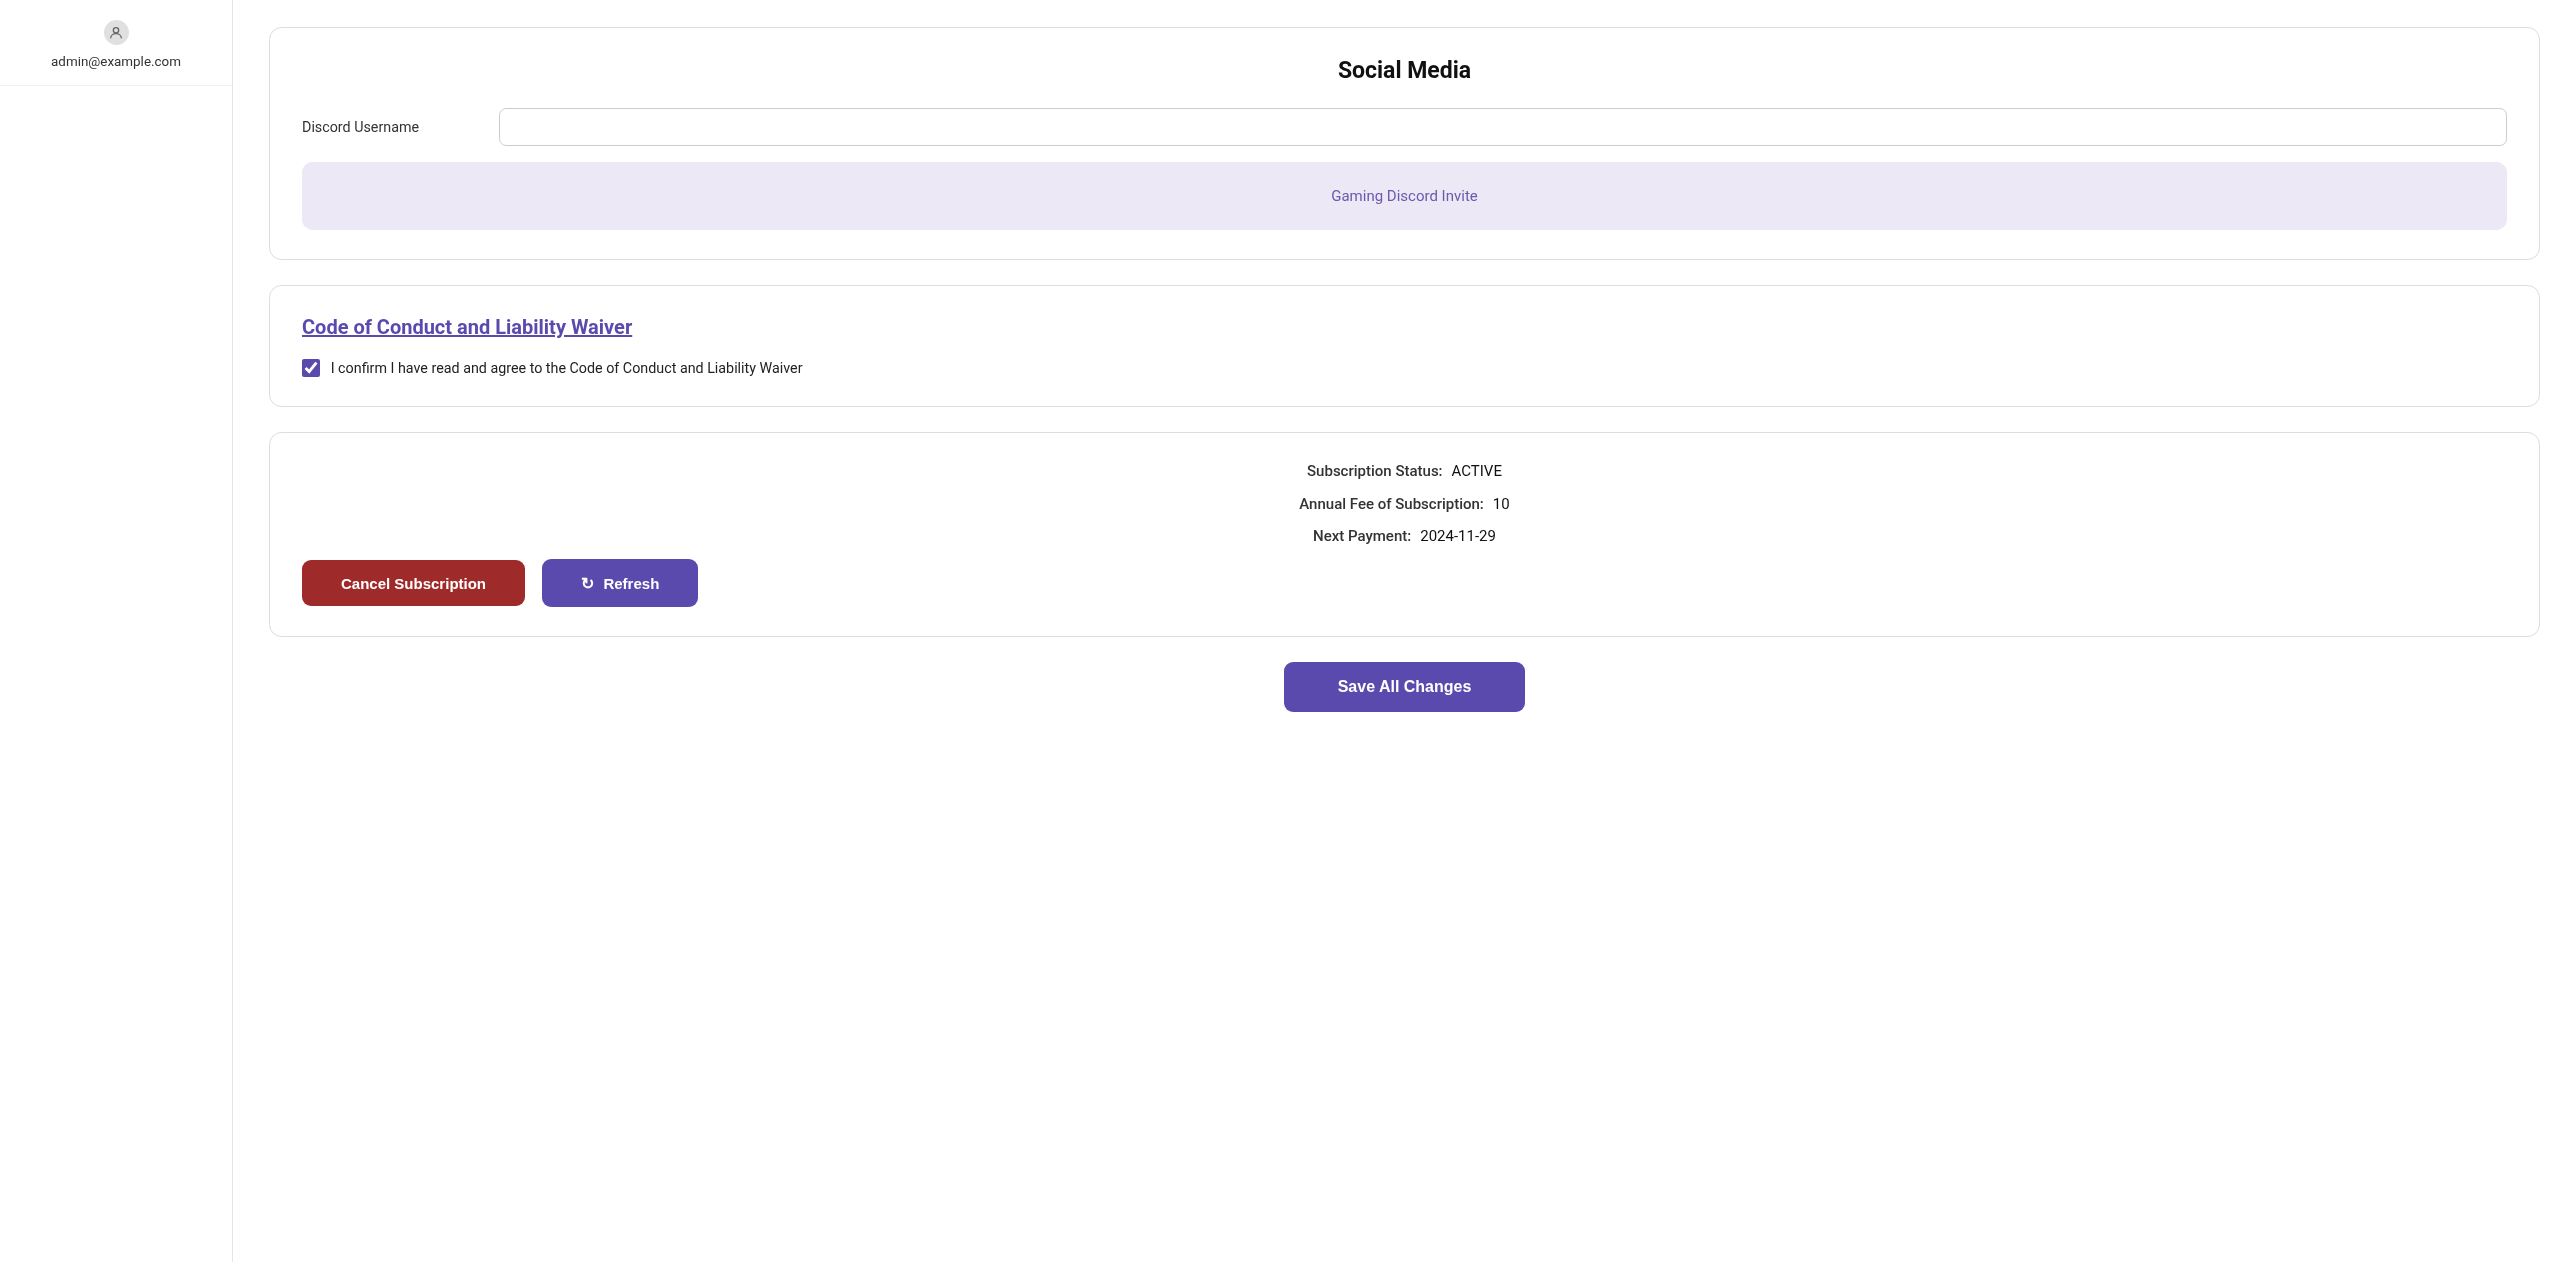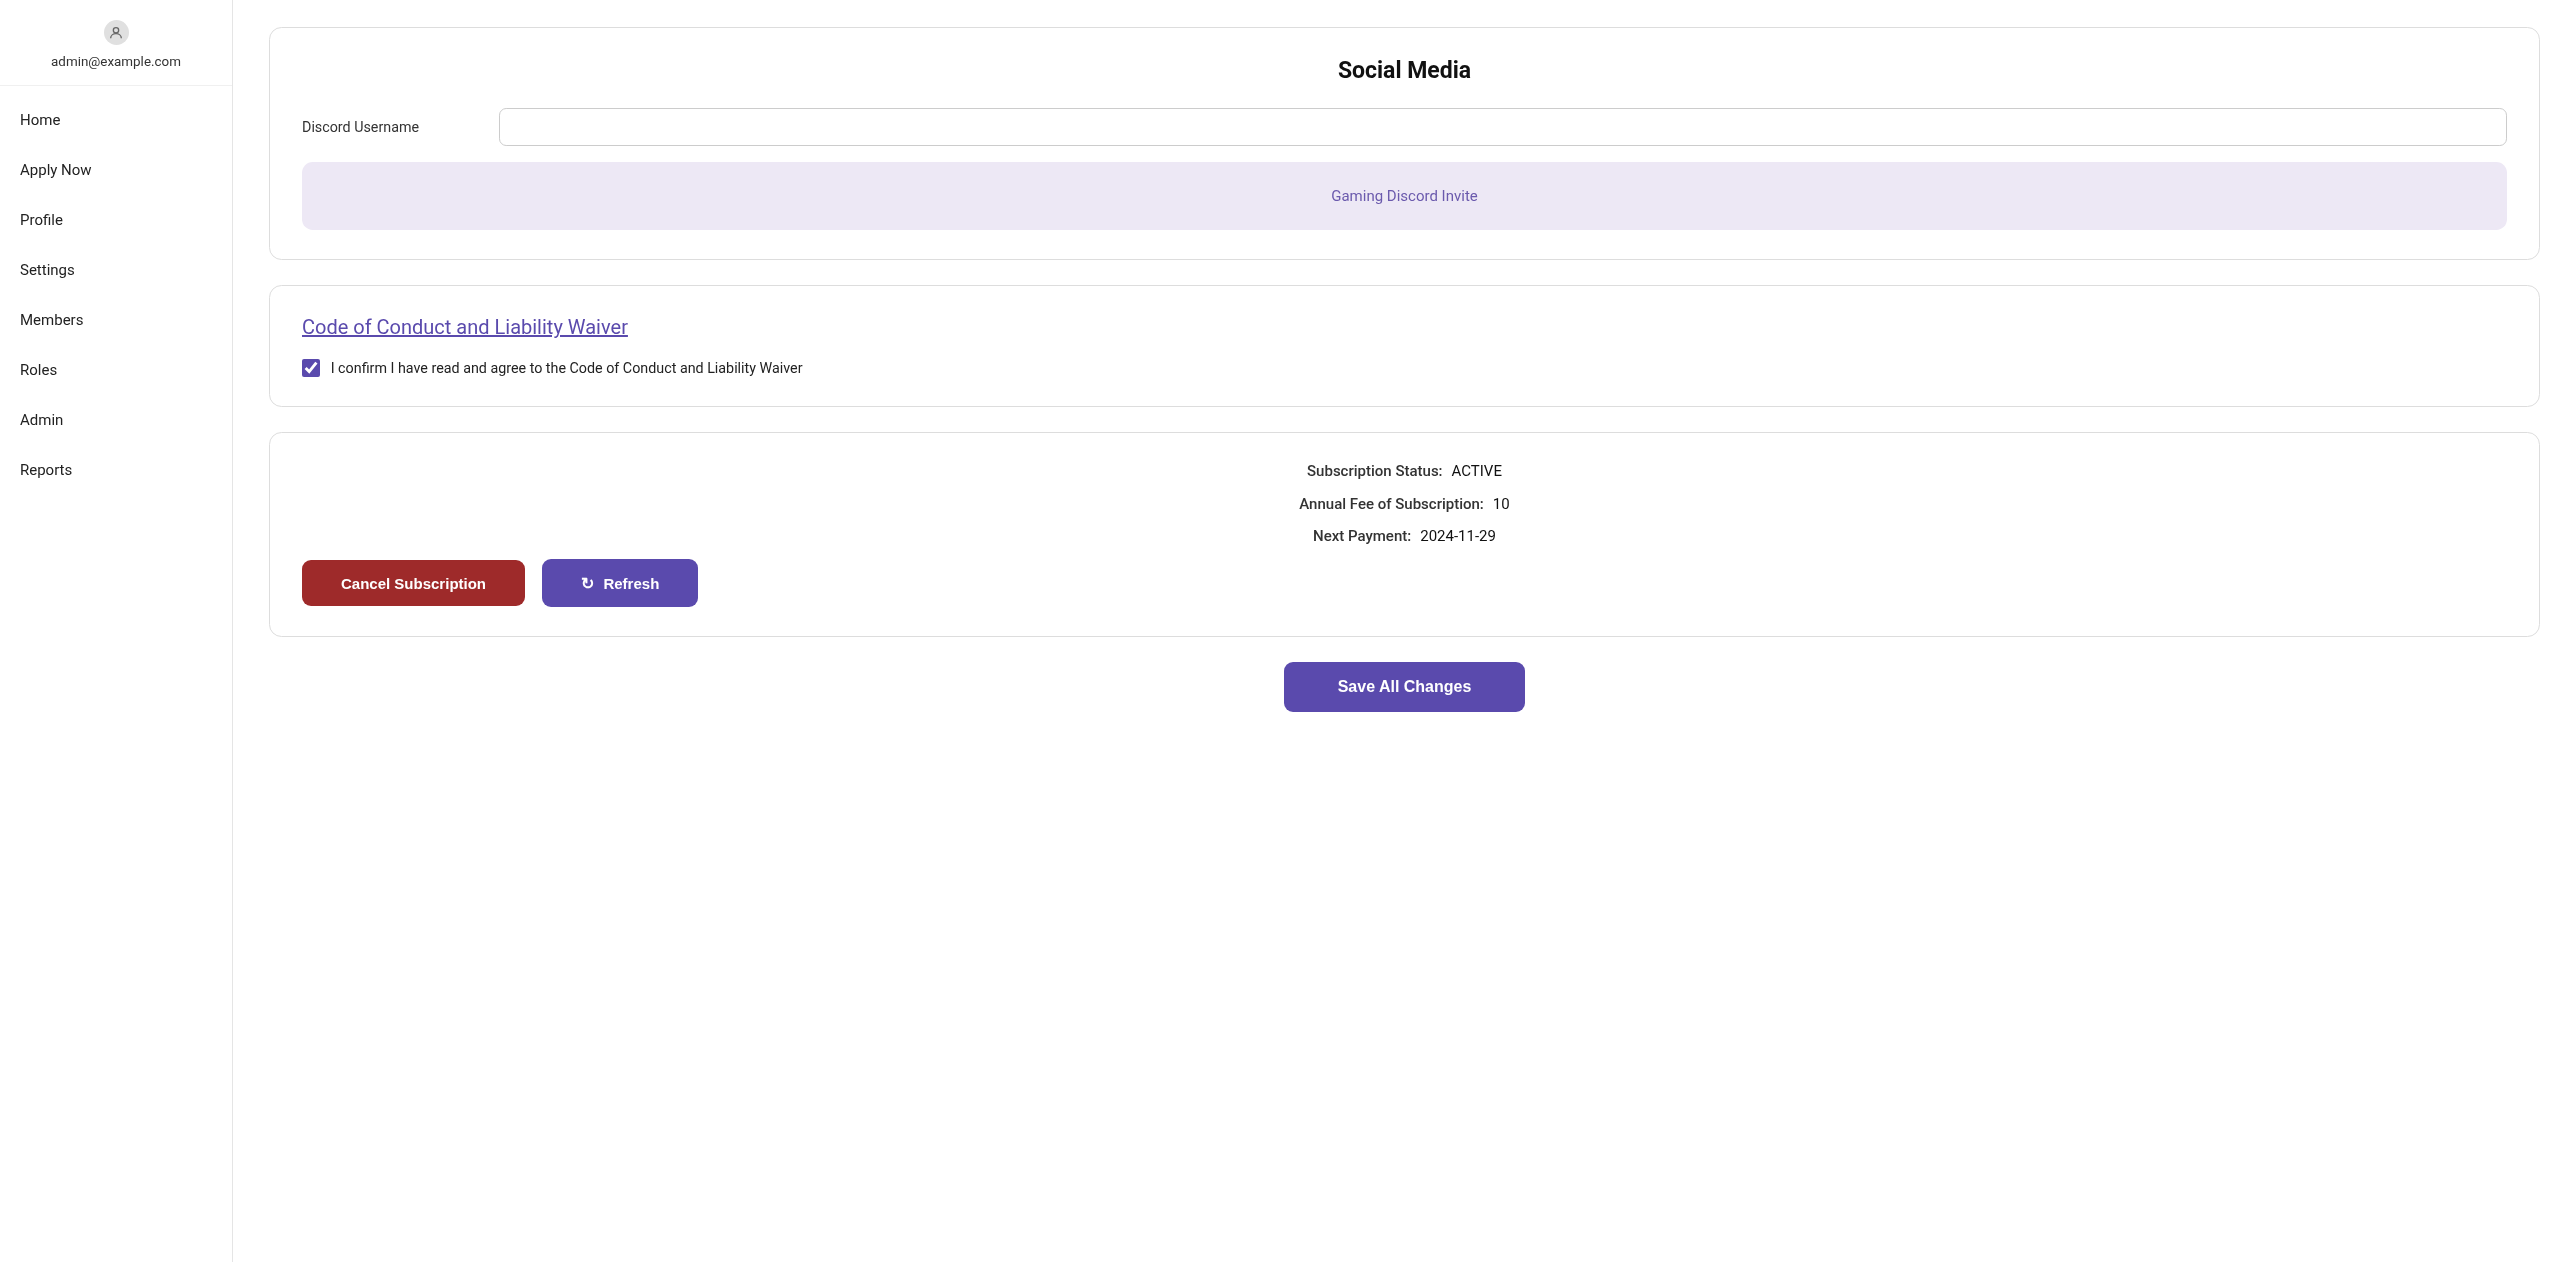--- a/index.html
+++ b/index.html
@@ -112,21 +112,21 @@
       margin-top: 9px;
     }
     .discord-invite-link {
       color: #6b5aad;
       font-size: 15px;
       text-decoration: none;
     }
     
     .conduct-title {
       font-size: 20px;
-      font-weight: 400;
+      font-weight: 700;
       color: #5a4aad;
       text-decoration: underline;
       margin-bottom: 20px;
       display: inline-block;
       cursor: pointer;
     }
     .conduct-checkbox-row {
       display: flex;
       align-items: center;
       gap: 10.7px;
@@ -220,30 +220,20 @@
 <div class="sidebar">
   <div class="sidebar-user">
     <div class="sidebar-user-icon">
       <svg width="16" height="16" viewBox="0 0 24 24" fill="none" stroke="#666" stroke-width="2">
         <circle cx="12" cy="8" r="4"></circle>
         <path d="M4 20c0-4 3.6-7 8-7s8 3 8 7"></path>
       </svg>
     </div>
     <span class="sidebar-user-email">admin@example.com</span>
   </div>
-  <nav class="sidebar-nav">
-    <a class="sidebar-nav-item">Home</a>
-    <a class="sidebar-nav-item">Apply Now</a>
-    <a class="sidebar-nav-item">Profile</a>
-    <a class="sidebar-nav-item">Settings</a>
-    <a class="sidebar-nav-item">Members</a>
-    <a class="sidebar-nav-item">Roles</a>
-    <a class="sidebar-nav-item">Admin</a>
-    <a class="sidebar-nav-item">Reports</a>
-  </nav>
 </div>
 
 <div class="main-content">
 
   <div class="section-card" style="margin-top: 27px;">
     <h2 class="section-title-center">Social Media</h2>
     <div class="form-row">
       <label class="form-label">Discord Username</label>
       <input class="form-input" type="text" placeholder="" style="">
     </div>

